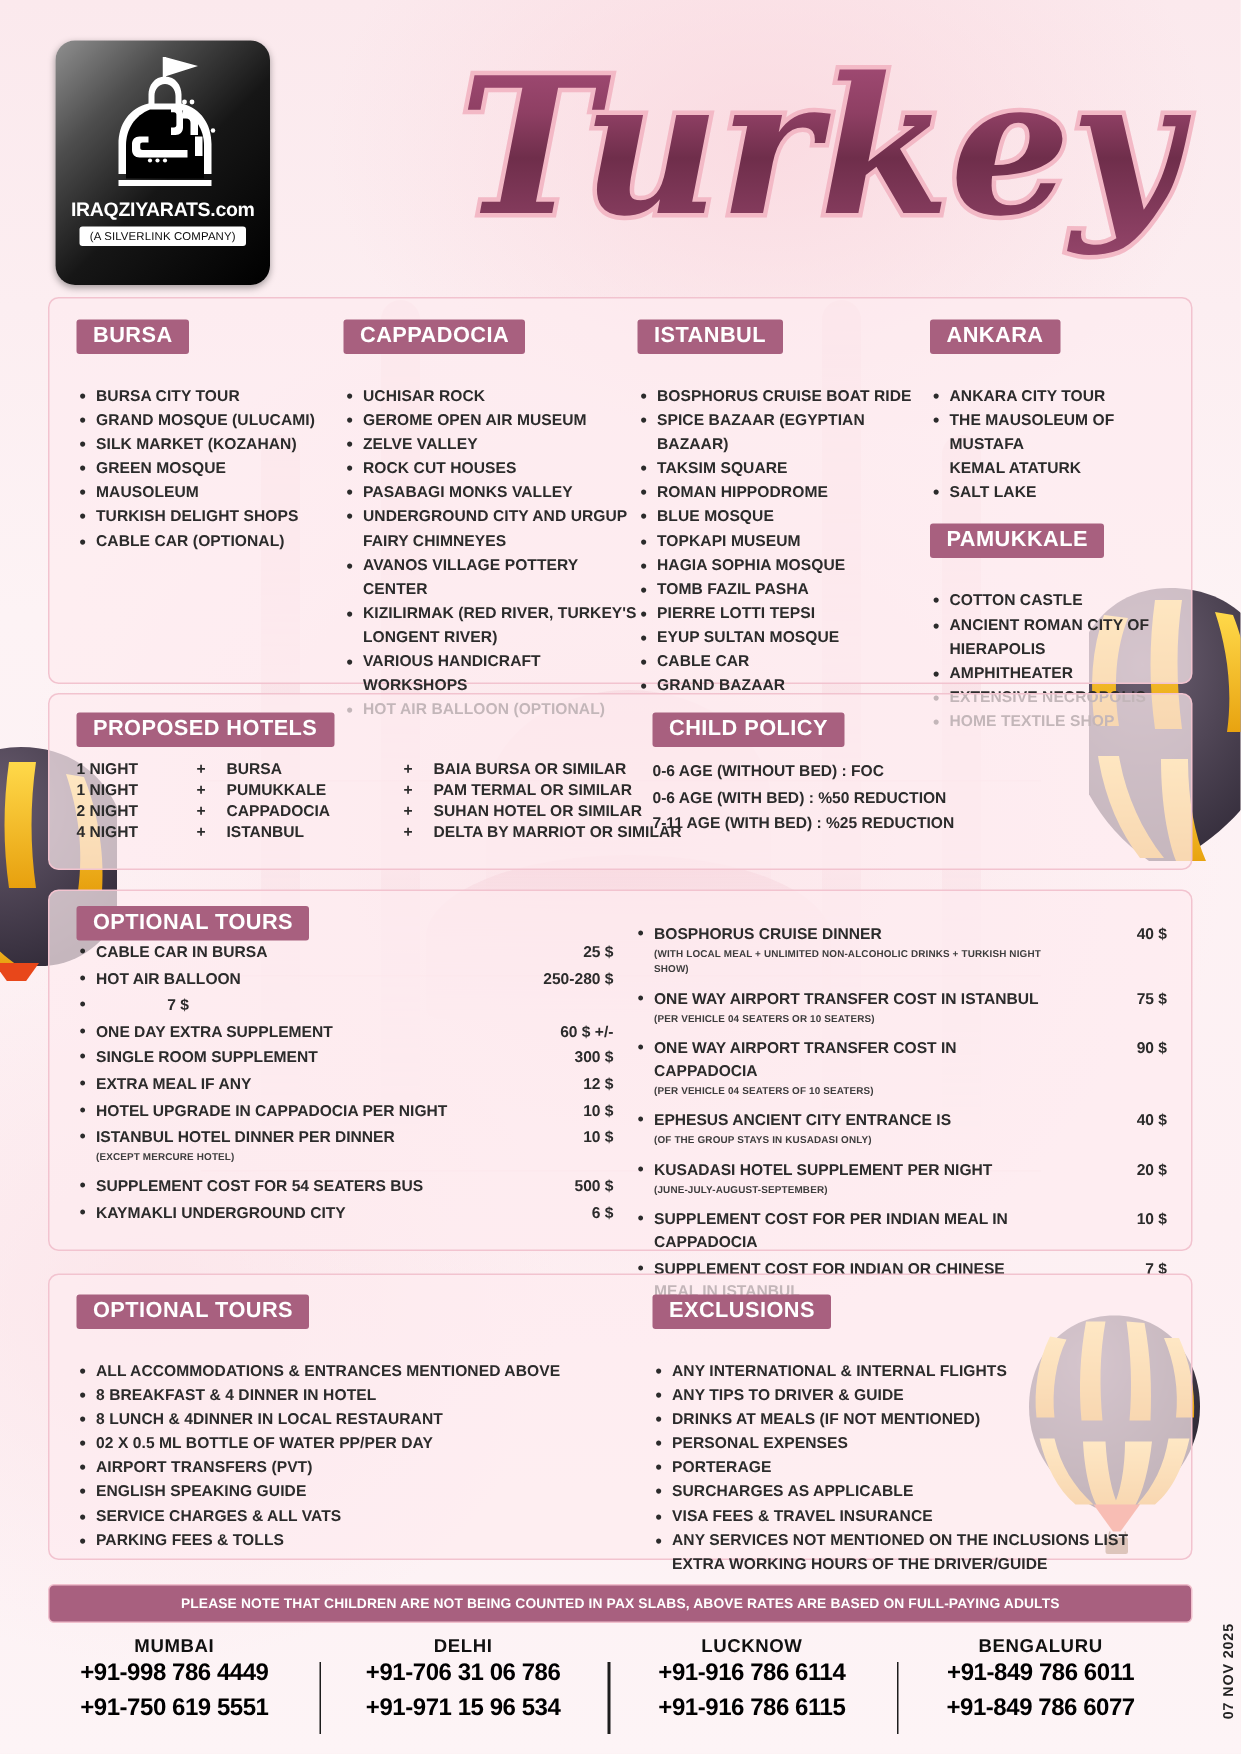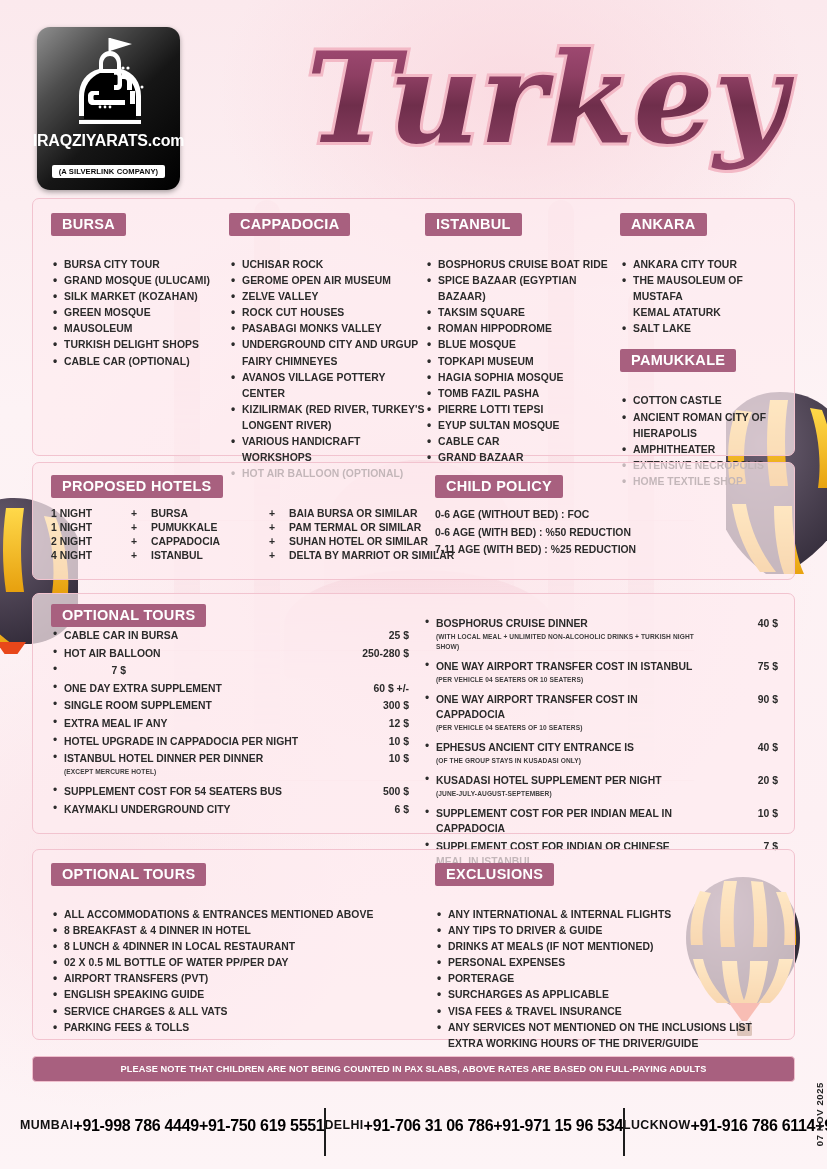--- a/index.html
+++ b/index.html
@@ -48,27 +48,27 @@
   .logo-box {
     position: absolute; left: 37px; top: 27px; width: 143px; height: 163px;
     background: linear-gradient(135deg,#8f8f8f 0%, #4d4d4d 26%, #161616 55%, #000 100%);
     border-radius: 13px; z-index: 5;
     box-shadow: 0 2px 5px rgba(0,0,0,.35);
     display: flex; flex-direction: column; align-items: center;
     padding-top: 8px;
   }
   .logo-art { width: 112px; height: 96px; }
   .logo-word {
-    color: #fff; font-size: 16px; font-weight: 700; letter-spacing: -.2px;
+    color: #fff; font-size: 13px; font-weight: 700; letter-spacing: -.2px;
     margin-top: 1px; white-space: nowrap;
   }
   .logo-word .dotcom { font-weight: 700; }
   .logo-sub {
-    margin-top: 15px; background: #fff; color: #0a0a0a;
-    font-size: 7.6px; font-weight: 700; letter-spacing: .1px;
+    margin-top: 4px; background: #fff; color: #0a0a0a;
+    font-size: 7.6px; font-weight: 400; letter-spacing: .1px;
     padding: 2px 7px 2px 7px; border-radius: 2px; white-space: nowrap;
   }
 
   .title-turkey {
     position: absolute; left: 300px; top: 14px; width: 510px; height: 175px;
     z-index: 5;
   }
 
   
   .card {
@@ -170,21 +170,21 @@
     display: flex; align-items: center; justify-content: center;
     color: #fff; font-size: 9.2px; font-weight: 700; letter-spacing: .1px;
     z-index: 5;
   }
   .contacts {
     position: absolute; left: 20px; top: 1090px; width: 770px; height: 70px;
     display: flex; z-index: 5;
   }
   .contact {
     flex: 1 1 0; text-align: center; position: relative;
-    display: flex; flex-direction: row; align-items: center;
+    display: flex; flex-direction: column; align-items: center;
   }
   .contact + .contact::before {
     content: ""; position: absolute; left: 0; top: 18px; bottom: 4px;
     width: 1.5px; background: #1d1d1d;
   }
   .city-name {
     font-size: 12.4px; font-weight: 700; color: #111; letter-spacing: .4px;
   }
   .phone {
     font-size: 16px; font-weight: 700; color: #000; letter-spacing: -.3px;

